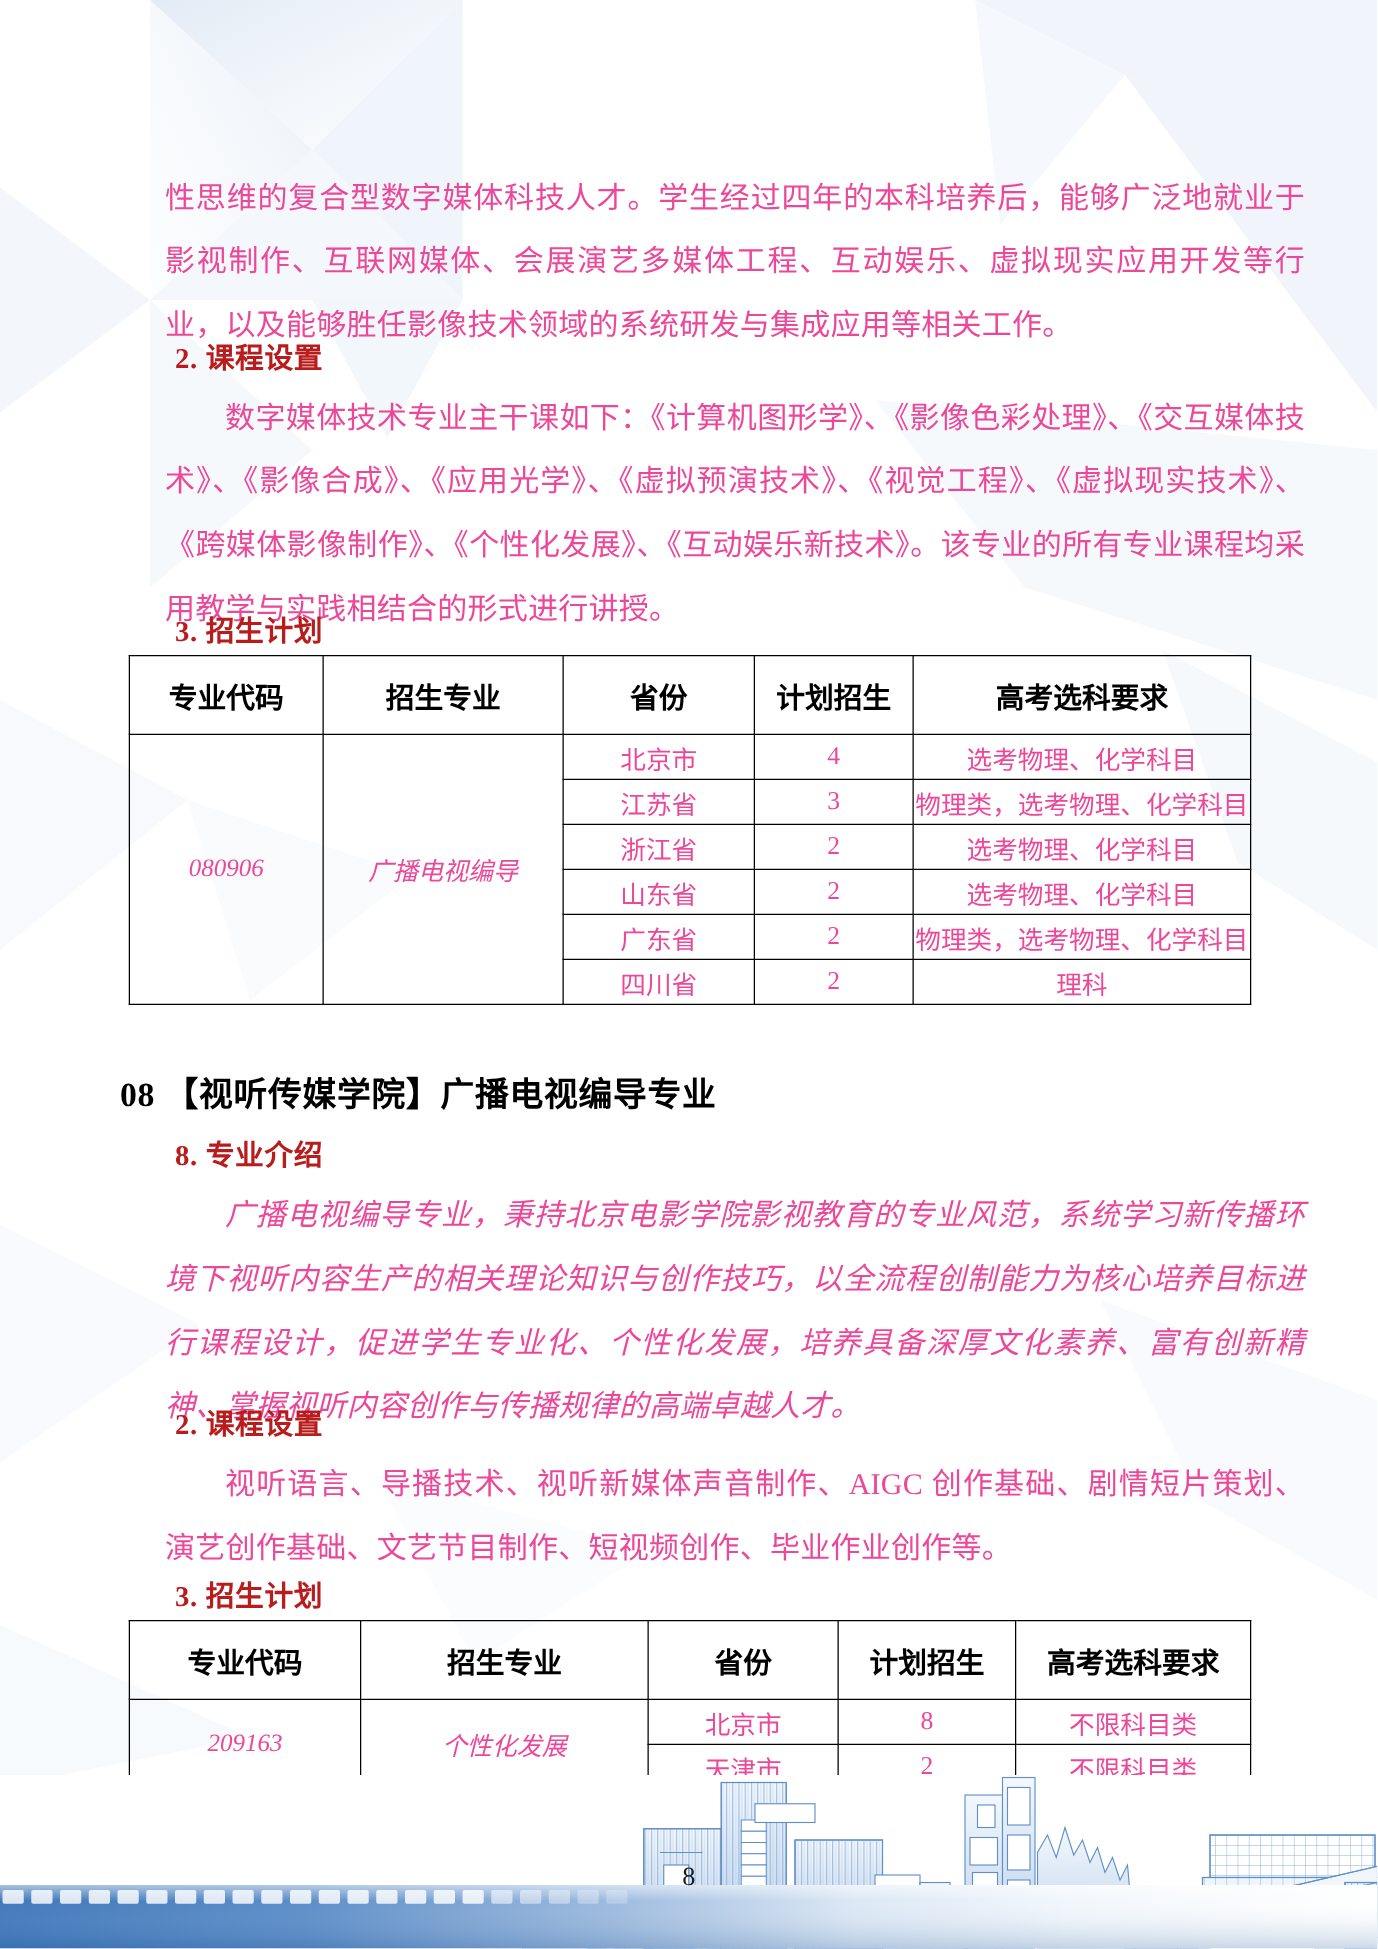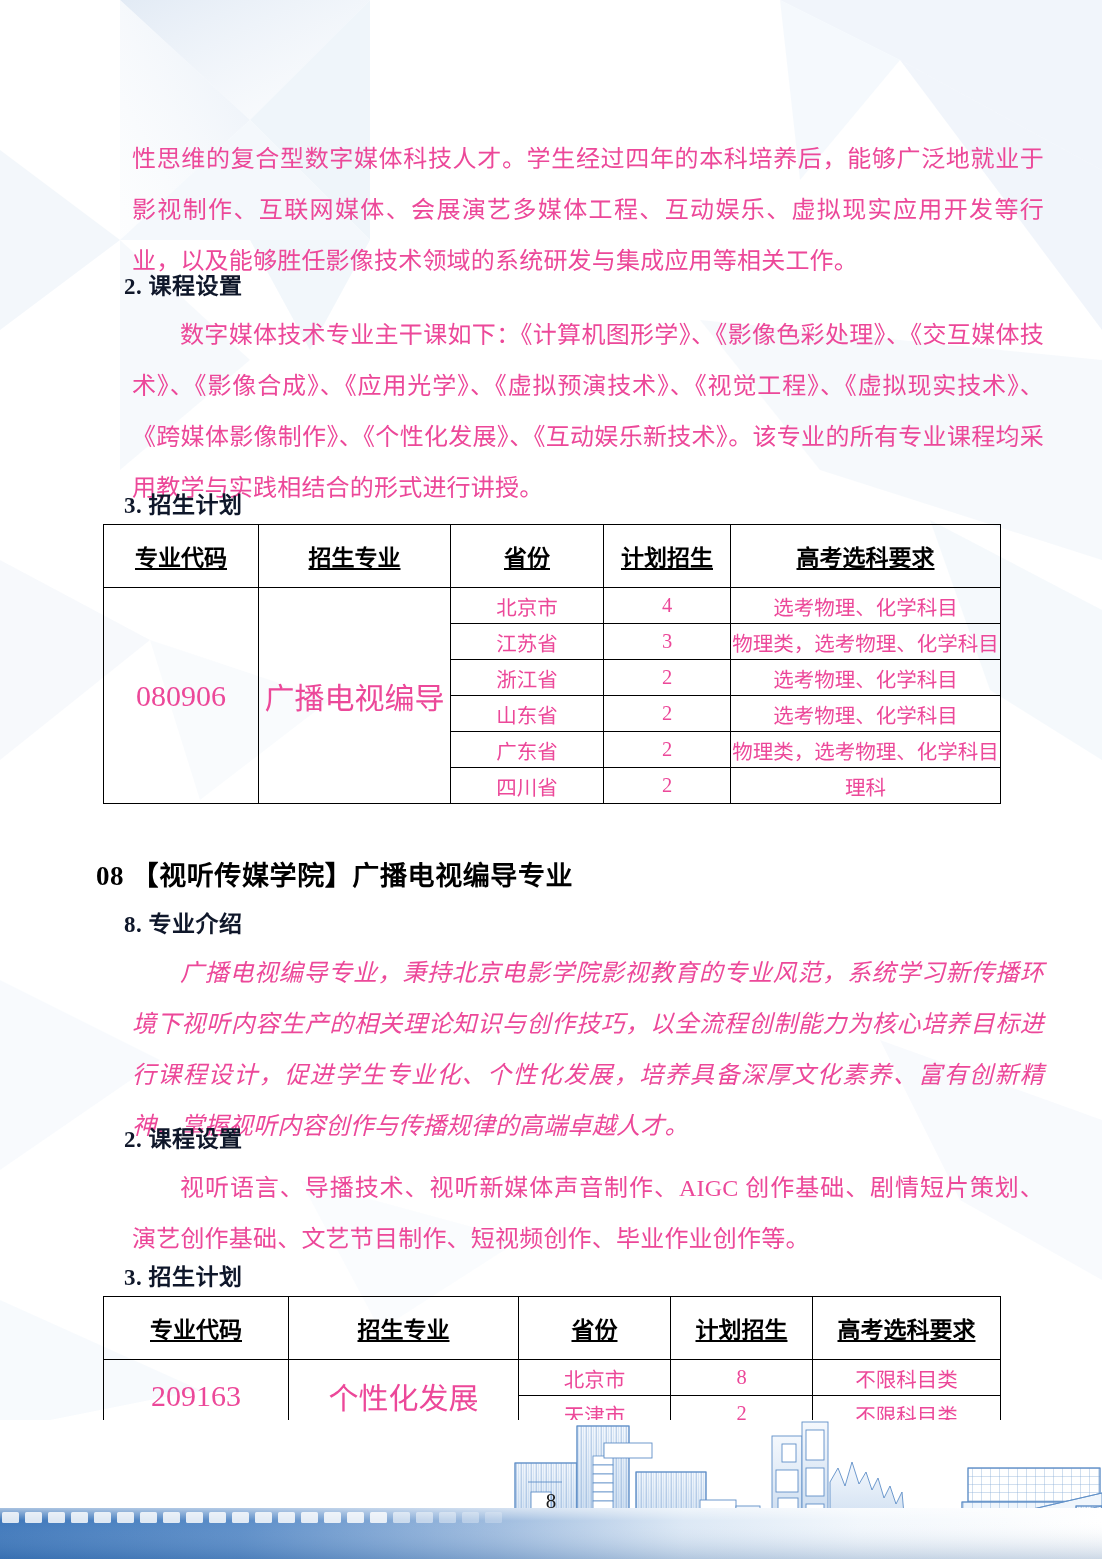--- a/index.html
+++ b/index.html
@@ -34,25 +34,25 @@
     letter-spacing: 0.2px;
     text-align: justify;
     text-justify: inter-ideograph;
     color: #ec4899;
     margin-left: 36px;
   }
   .para.indent { text-indent: 2em; }
 
   .subhead {
     position: absolute;
-    left: 124px;
+    left: 140px;
     font-size: 23px;
     font-weight: bold;
     line-height: 34px;
-    color: #0f172a;
+    color: #b91c1c;
     letter-spacing: 0.5px;
   }
 
   .sectionhead {
     position: absolute;
     left: 96px;
     font-size: 27px;
     font-weight: bold;
     line-height: 38px;
     color: #000;
@@ -73,28 +73,28 @@
     text-align: center;
     vertical-align: middle;
     font-weight: normal;
     color: #ec4899;
   }
   table.plan th {
     font-weight: bold;
     font-size: 23px;
     height: 62px;
     color: #000;
-    text-decoration: underline;
   }
   table.plan td {
     font-size: 20.5px;
     height: 35px;
   }
   table.plan td.big {
-    font-size: 30px;
+    font-size: 20px;
+    font-style: italic;
   }
 
   
   .footer {
     position: absolute;
     left: 0;
     bottom: 0;
     width: 1102px;
     height: 139px;
     z-index: 3;

